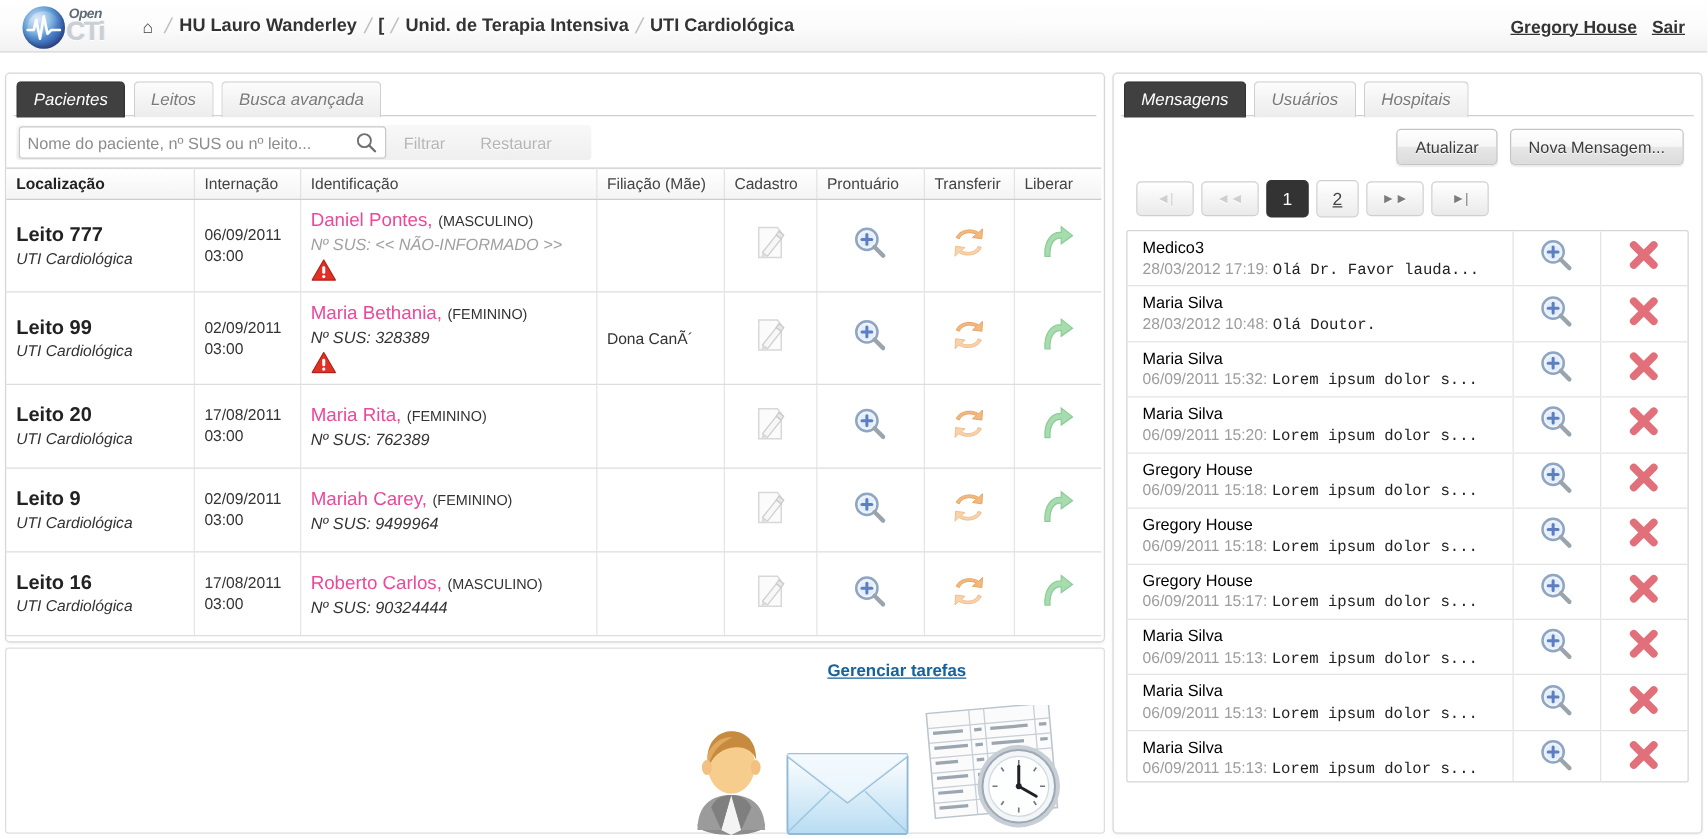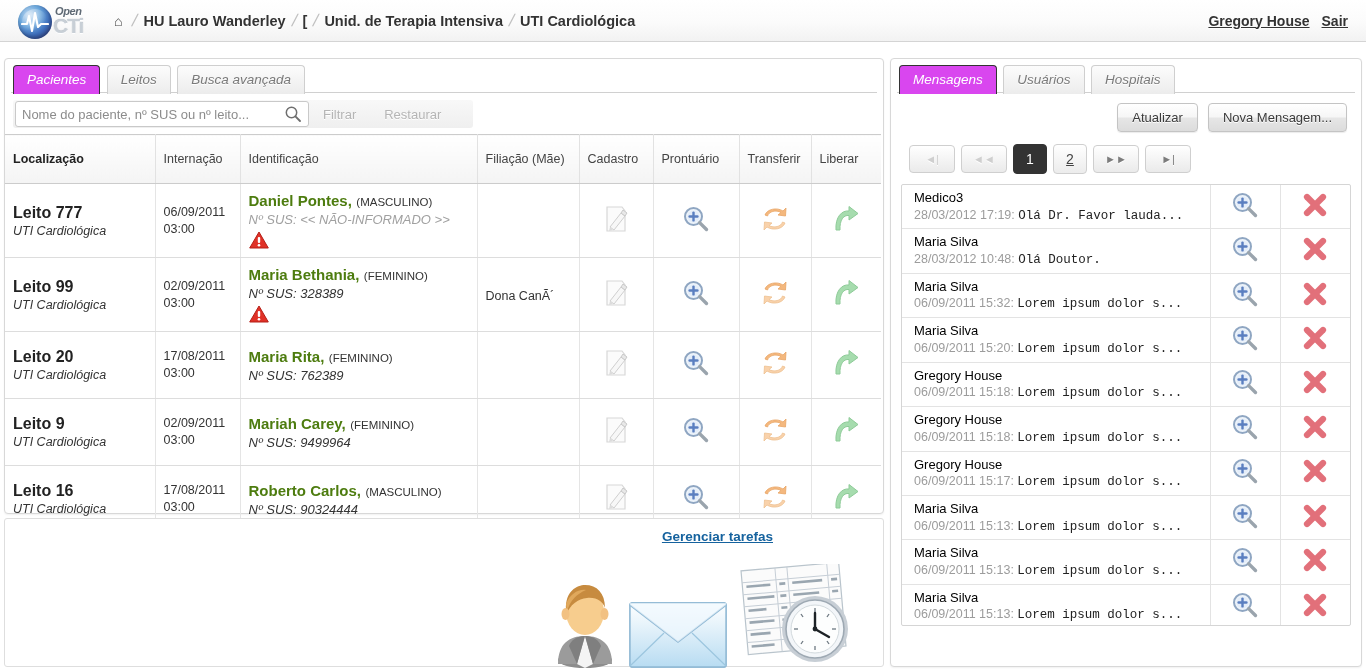--- a/index.html
+++ b/index.html
@@ -80,21 +80,21 @@
   }
   .tab {
     position: relative; z-index: 2; display: inline-block; vertical-align: bottom;
     padding: 6px 13px 7px; font-size: 13.5px; font-style: italic;
     border: 1px solid #cfcfcf; border-bottom: none;
     border-radius: 4px 4px 0 0; margin-right: 2px; cursor: pointer;
     background: linear-gradient(to bottom, #fcfcfc, #ececec);
     color: #7a7a7a; text-shadow: 0 1px 0 #fff;
   }
   .tab.active {
-    background: #d946ef; color: #ffffff; border-color: #333333; text-shadow: none;
+    background: #404040; color: #ffffff; border-color: #333333; text-shadow: none;
     font-weight: normal;
   }
 
   
   #searchbar {
     display: flex; align-items: center; margin: 7px 0 0 8px; height: 28px;
     width: 460px;
     background: linear-gradient(to bottom,#f8f8f8,#efefef);
     border-radius: 3px;
   }
@@ -115,36 +115,36 @@
   .btn-flat {
     background: none; border: none; font-size: 13px; color: #b5b5b5;
     padding: 0 14px; cursor: pointer; font-family: "Liberation Sans", sans-serif;
     text-shadow: 0 1px 0 #fff;
   }
 
   
   #ptable { width: 876px; border-collapse: collapse; margin-top: 6px; table-layout: fixed; }
   #ptable th {
     font-size: 12.5px; font-weight: normal; color: #444; text-align: left;
-    padding: 17px 8px; height: 22px;
+    padding: 5px 8px; height: 22px;
     border-top: 1px solid #cccccc; border-bottom: 1px solid #cccccc;
     border-right: 1px solid #e2e2e2;
     background: linear-gradient(to bottom,#ffffff,#f4f4f4);
     white-space: nowrap;
   }
   #ptable th:first-child { font-weight: bold; color: #222; }
   #ptable td {
     border-bottom: 1px solid #dddddd; border-right: 1px solid #e5e5e5;
     padding: 8px; vertical-align: middle; height: 67px;
   }
   #ptable td:last-child, #ptable th:last-child { border-right: none; }
   .loc-bed { font-size: 16px; font-weight: bold; color: #222; }
   .loc-unit { font-size: 12.5px; font-style: italic; color: #333; margin-top: 2px; }
   .adm { font-size: 12.5px; color: #333; line-height: 1.35; }
-  .pname { font-size: 15px; font-weight: bold; color: #4d7c0f; display: inline; }
+  .pname { font-size: 15px; font-weight: normal; color: #ec4899; display: inline; }
   .psex { font-size: 11.5px; color: #333; display: inline; }
   .psus { font-size: 13px; font-style: italic; color: #333; margin-top: 2px; }
   .psus.unknown { color: #a0a0a0; }
   .filiacao { font-size: 12.5px; color: #333; }
   .cellicon { text-align: center; }
   .warn-tri { margin-top: 4px; }
 
   
   #tasks-link {
     position: absolute; right: 110px; top: 10px;

